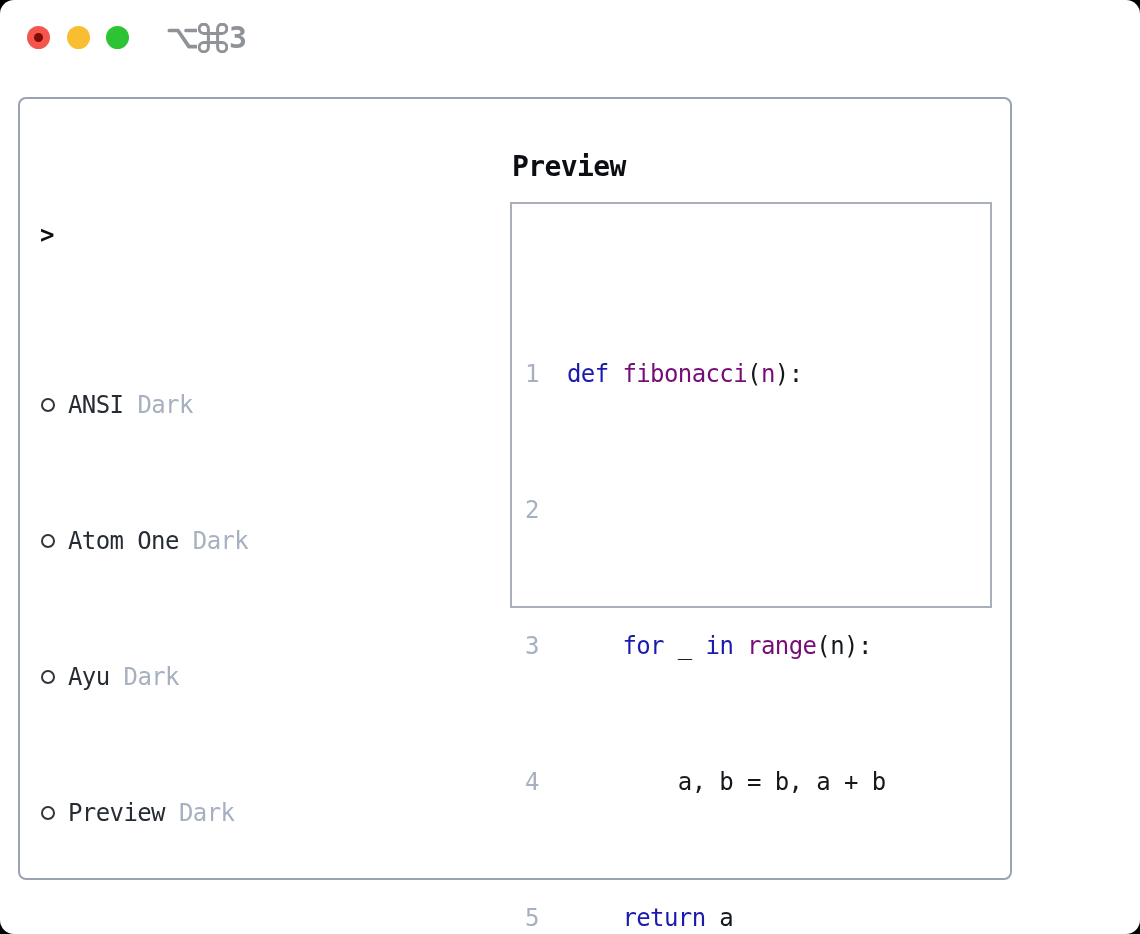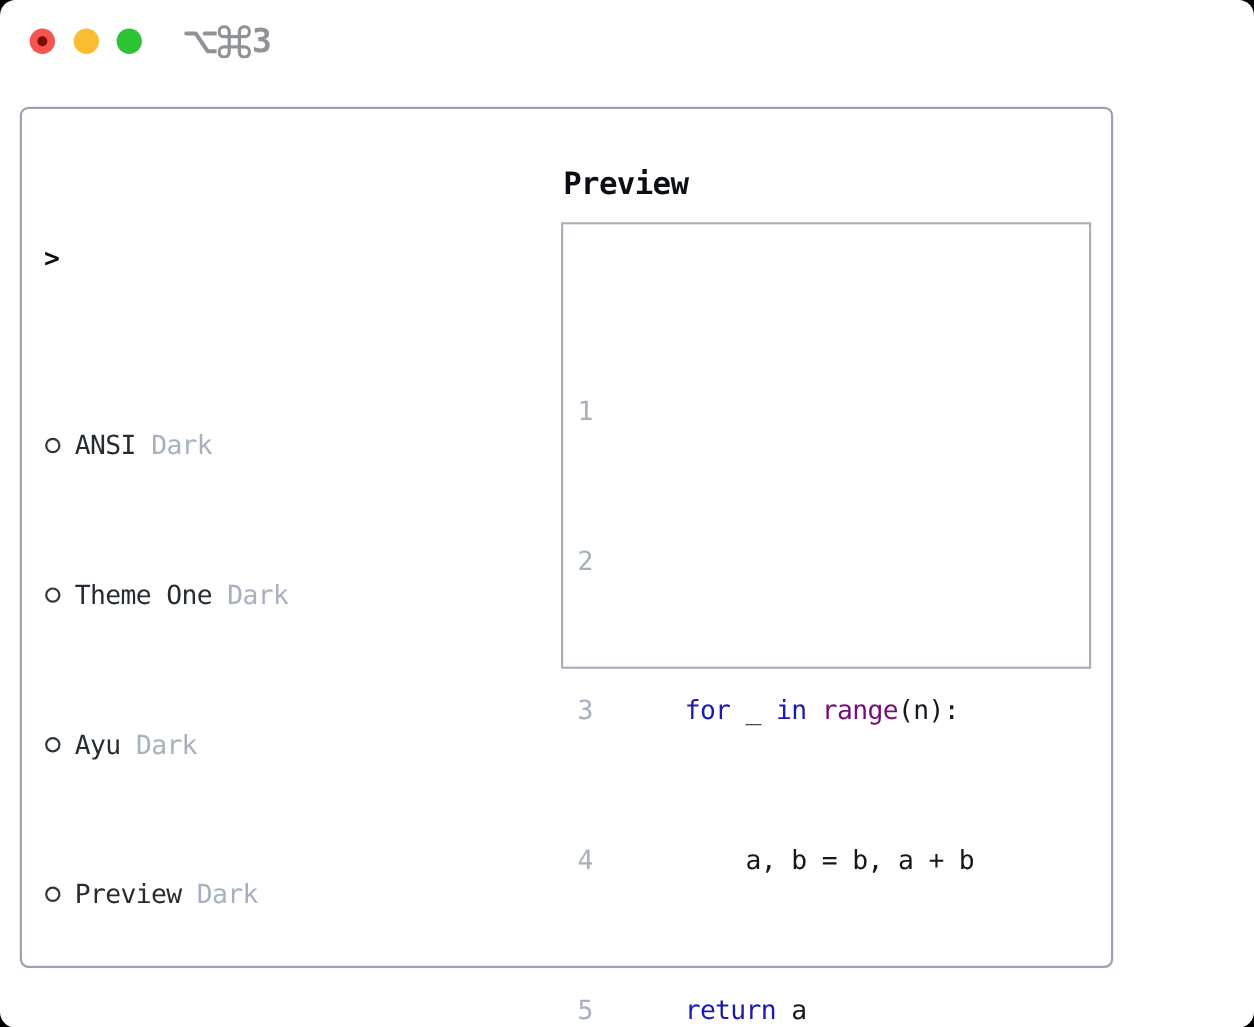--- a/index.html
+++ b/index.html
@@ -72,21 +72,21 @@
         </div>
 
         
           <div class="row theme-row">
             <span class="marker"><span class="circle"></span></span>
             <span class="name">ANSI</span><span class="suffix">Dark</span>
           </div>
         
           <div class="row theme-row">
             <span class="marker"><span class="circle"></span></span>
-            <span class="name">Theme One</span><span class="suffix">Dark</span>
+            <span class="name">Atom One</span><span class="suffix">Dark</span>
           </div>
         
           <div class="row theme-row">
             <span class="marker"><span class="circle"></span></span>
             <span class="name">Ayu</span><span class="suffix">Dark</span>
           </div>
         
           <div class="row theme-row">
             <span class="marker"><span class="circle"></span></span>
             <span class="name">Preview</span><span class="suffix">Dark</span>
@@ -128,20 +128,21 @@
         
       </div>
 
       <div class="preview-title">Preview</div>
 
       <div class="pbox">
         <div class="pcontent">
           
             <div class="pline">
               <span class="lineno">1</span>
+              <span class="lcontent"><span class="seg-kw">def</span><span class="seg-pl"> </span><span class="seg-fn">fibonacci</span><span class="seg-pl">(</span><span class="seg-fn">n</span><span class="seg-pl">):</span></span>
             </div>
           
             <div class="pline">
               <span class="lineno">2</span>
             </div>
           
             <div class="pline">
               <span class="lineno">3</span>
               <span class="lcontent"><span class="seg-pl">    </span><span class="seg-kw">for</span><span class="seg-pl"> _ </span><span class="seg-kw">in</span><span class="seg-pl"> </span><span class="seg-fn">range</span><span class="seg-pl">(n):</span></span>
             </div>

